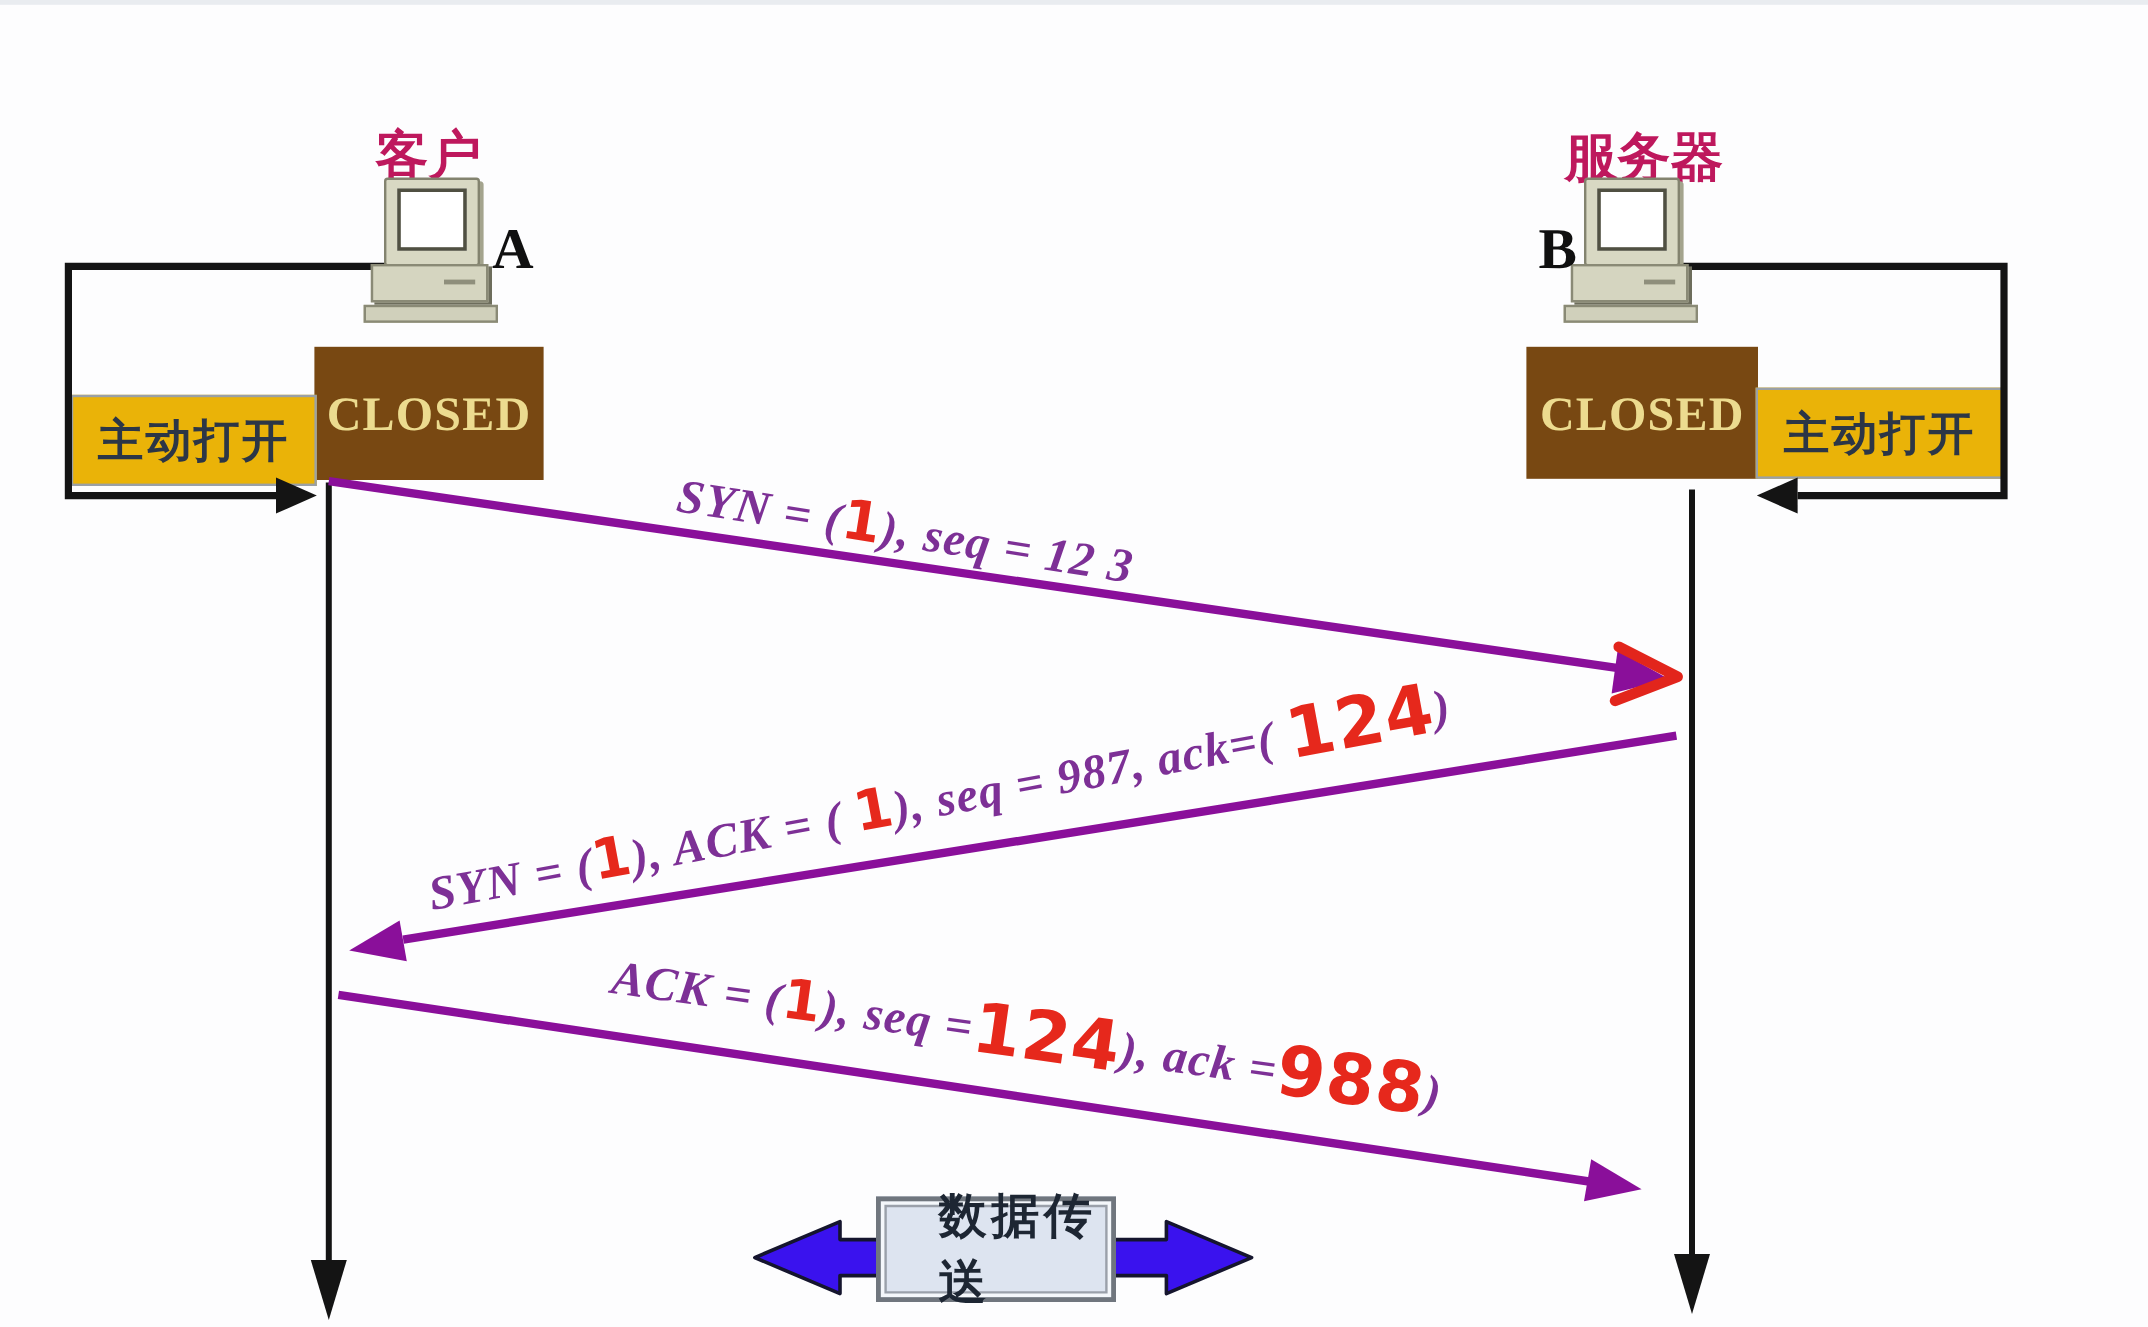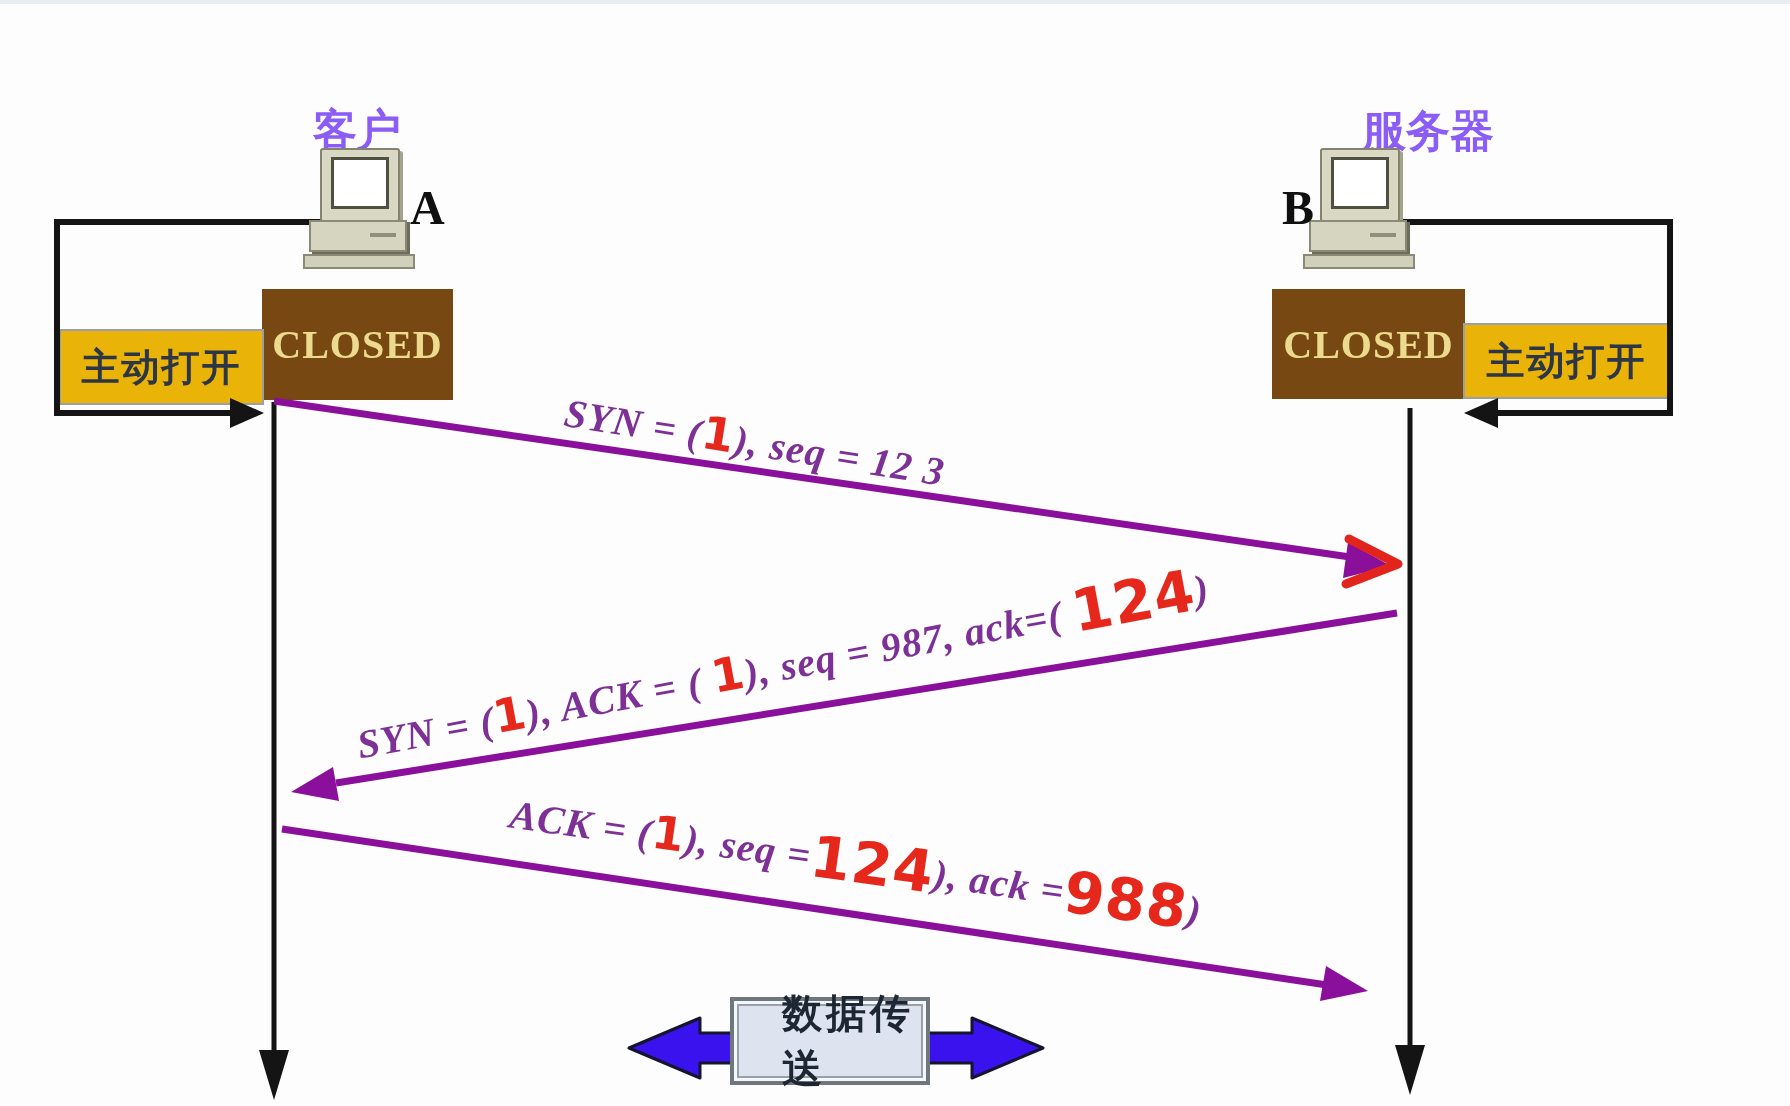--- a/index.html
+++ b/index.html
@@ -18,21 +18,21 @@
             color:#2c3646;font-weight:600;font-size:38px;letter-spacing:2px;
             display:flex;align-items:center;justify-content:center;}
   .open-box.left{left:59px;top:329px;width:201px;height:72px;}
   .open-box.right{left:1463px;top:323px;width:203px;height:72px;}
 
   
   .wires{position:absolute;left:0;top:0;z-index:2;}
 
   
   .cn-title{position:absolute;z-index:3;transform:translate(-50%,-50%);
-            font-size:44px;font-weight:600;color:#8b5cf6;white-space:nowrap;}
+            font-size:44px;font-weight:600;color:#be185d;white-space:nowrap;}
   .host-letter{position:absolute;z-index:3;font:600 48px "Liberation Serif",serif;color:#101010;}
 
   .computer{position:absolute;z-index:3;width:102px;height:120px;}
   .computer .monitor{position:absolute;left:14px;top:0;width:76px;height:70px;
                      background:#d8d8c3;border:2px solid #83836f;border-radius:3px;
                      box-shadow:3px 3px 0 #a4a48e;}
   .computer .screen{position:absolute;left:9px;top:7px;width:52px;height:46px;
                     background:#ffffff;border:3px solid #505042;}
   .computer .unit{position:absolute;left:3px;top:72px;width:94px;height:28px;
                   background:#d5d5c0;border:2px solid #8a8a76;box-shadow:3px 2px 0 #6d6d5c;}
@@ -100,21 +100,21 @@
 
     <g>
       <line x1="282" y1="829" x2="1327" y2="985" stroke="#8a0f9a" stroke-width="7"></line>
       <polygon points="1368,991 1320,1001 1326,966" fill="#8a0f9a"></polygon>
     </g>
 
     <polygon points="629,1048 700,1018 700,1033 972,1033 972,1018 1043,1048 972,1078 972,1063 700,1063 700,1078" fill="#3a12ee" stroke="#15152e" stroke-width="3" stroke-linejoin="round"></polygon>
   </svg>
 
   <div class="cn-title" style="left:357px;top:130px">客户</div>
-  <div class="cn-title" style="left:1428px;top:131px">服务器</div>
+  <div class="cn-title" style="left:1370px;top:131px">服务器</div>
 
   <div class="computer" style="left:306px;top:148px">
     <div class="monitor">
         <div class="screen"></div>
       </div>
     <div class="unit">
         <div class="slot"></div>
       </div>
     <div class="base"></div>
   </div>

